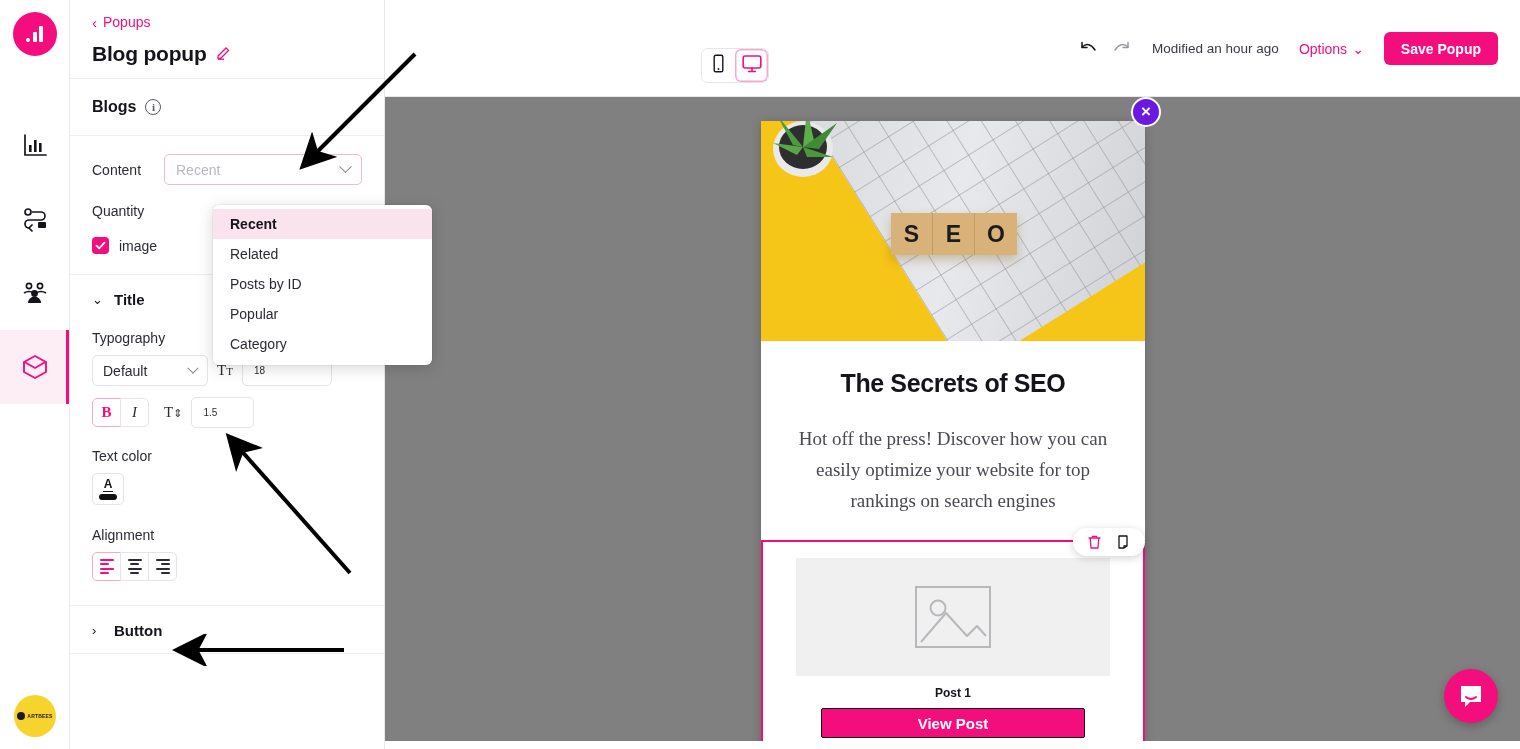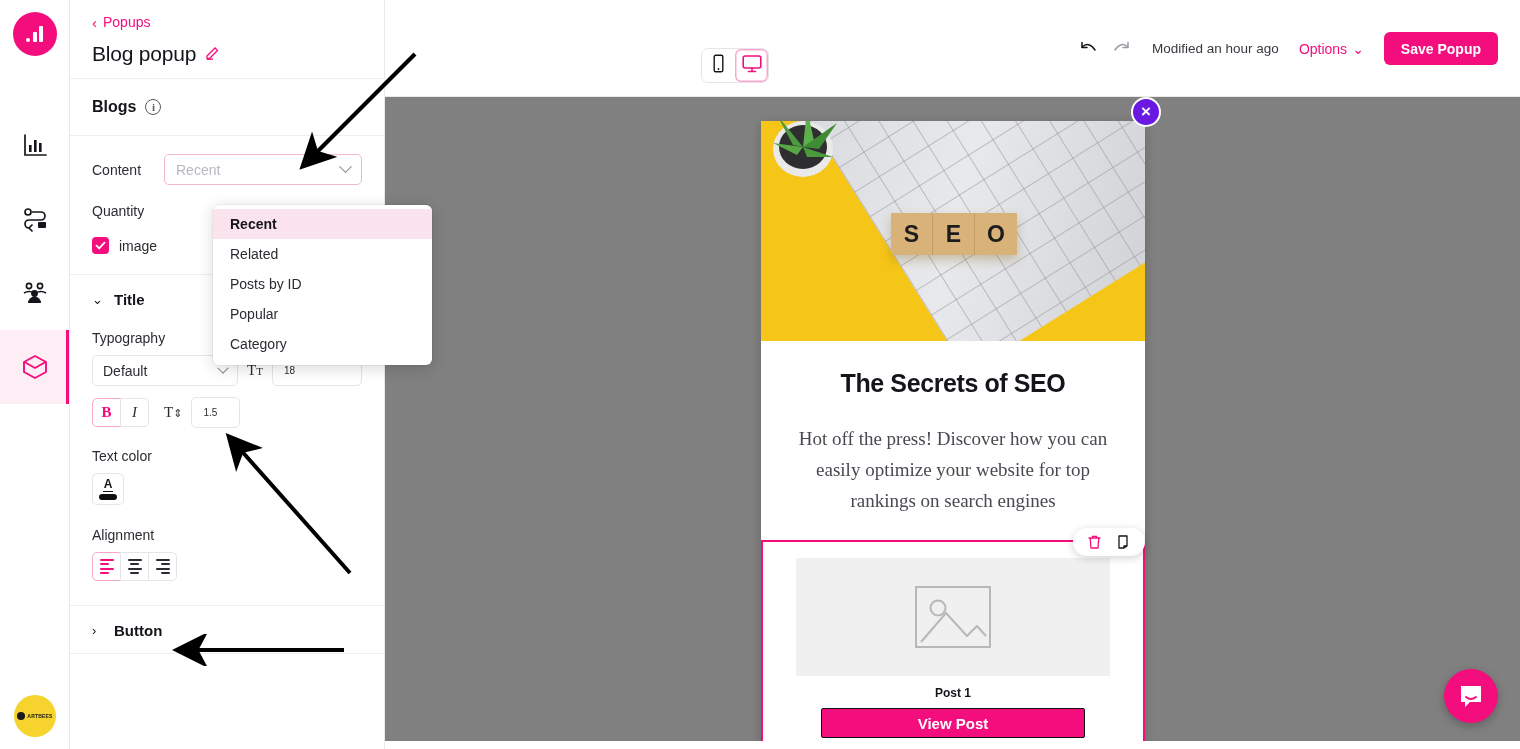--- a/index.html
+++ b/index.html
@@ -57,21 +57,21 @@
     width: 315px; flex: 0 0 315px; height: 749px; background: #fff;
     border-right: 1px solid #e9e9ec; position: relative;
   }
   .panel-head { padding: 14px 22px 12px 22px; border-bottom: 1px solid #eeeef1; }
   .breadcrumb {
     display: flex; align-items: center; gap: 6px;
     color: #f30d7d; font-size: 14px; cursor: pointer;
   }
   .breadcrumb .chev { font-size: 15px; line-height: 1; }
   .title-row { display: flex; align-items: center; gap: 9px; margin-top: 12px; }
-  .doc-title { font-size: 21px; font-weight: 400; color: #15141a; letter-spacing: -.2px; }
+  .doc-title { font-size: 21px; font-weight: 700; color: #15141a; letter-spacing: -.2px; }
   .pencil { cursor: pointer; }
 
   .section-head {
     display: flex; align-items: center; gap: 9px;
     padding: 19px 22px; border-bottom: 1px solid #eeeef1;
   }
   .section-head h2 { font-size: 16px; font-weight: 700; color: #15141a; }
   .info-dot {
     width: 16px; height: 16px; border-radius: 50%; border: 1.4px solid #5a5a66;
     display: flex; align-items: center; justify-content: center;
@@ -107,31 +107,31 @@
     display: flex; align-items: center; gap: 12px;
     padding: 16px 0 14px 0; cursor: pointer;
   }
   .accordion .arrow { color: #15141a; font-size: 13px; width: 10px; }
   .accordion h3 { font-size: 15px; font-weight: 700; color: #15141a; }
 
   .sub-label { font-size: 14px; color: #2c2b33; margin: 8px 0 9px 0; }
 
   .ctrl-row { display: flex; align-items: center; gap: 9px; margin-bottom: 11px; }
   .font-select {
-    width: 146px; height: 31px; border: 1px solid #e4e4e9; border-radius: 5px;
+    width: 116px; height: 31px; border: 1px solid #e4e4e9; border-radius: 5px;
     display: flex; align-items: center; justify-content: space-between;
     padding: 0 10px; font-size: 14px; color: #2c2b33; cursor: pointer; background:#fff;
   }
   .num-input {
     height: 31px; border: 1px solid #e4e4e9; border-radius: 5px; background: #fff;
     display: flex; align-items: center; padding: 0 11px; font-size: 10px; color: #2c2b33;
     cursor: text;
   }
   .num-18 { width: 90px; }
-  .num-15 { width: 49px; }
+  .num-15 { width: 63px; }
 
   .icon-btn {
     width: 29px; height: 29px; border: 1px solid #e4e4e9; border-radius: 5px;
     background: #fff; display: flex; align-items: center; justify-content: center;
     cursor: pointer;
   }
   .icon-btn.on { border-color: #f8a8cd; }
   .btn-group { display: flex; }
   .btn-group .icon-btn { border-radius: 0; margin-left: -1px; }
   .btn-group .icon-btn:first-child { border-radius: 5px 0 0 5px; margin-left: 0; }

